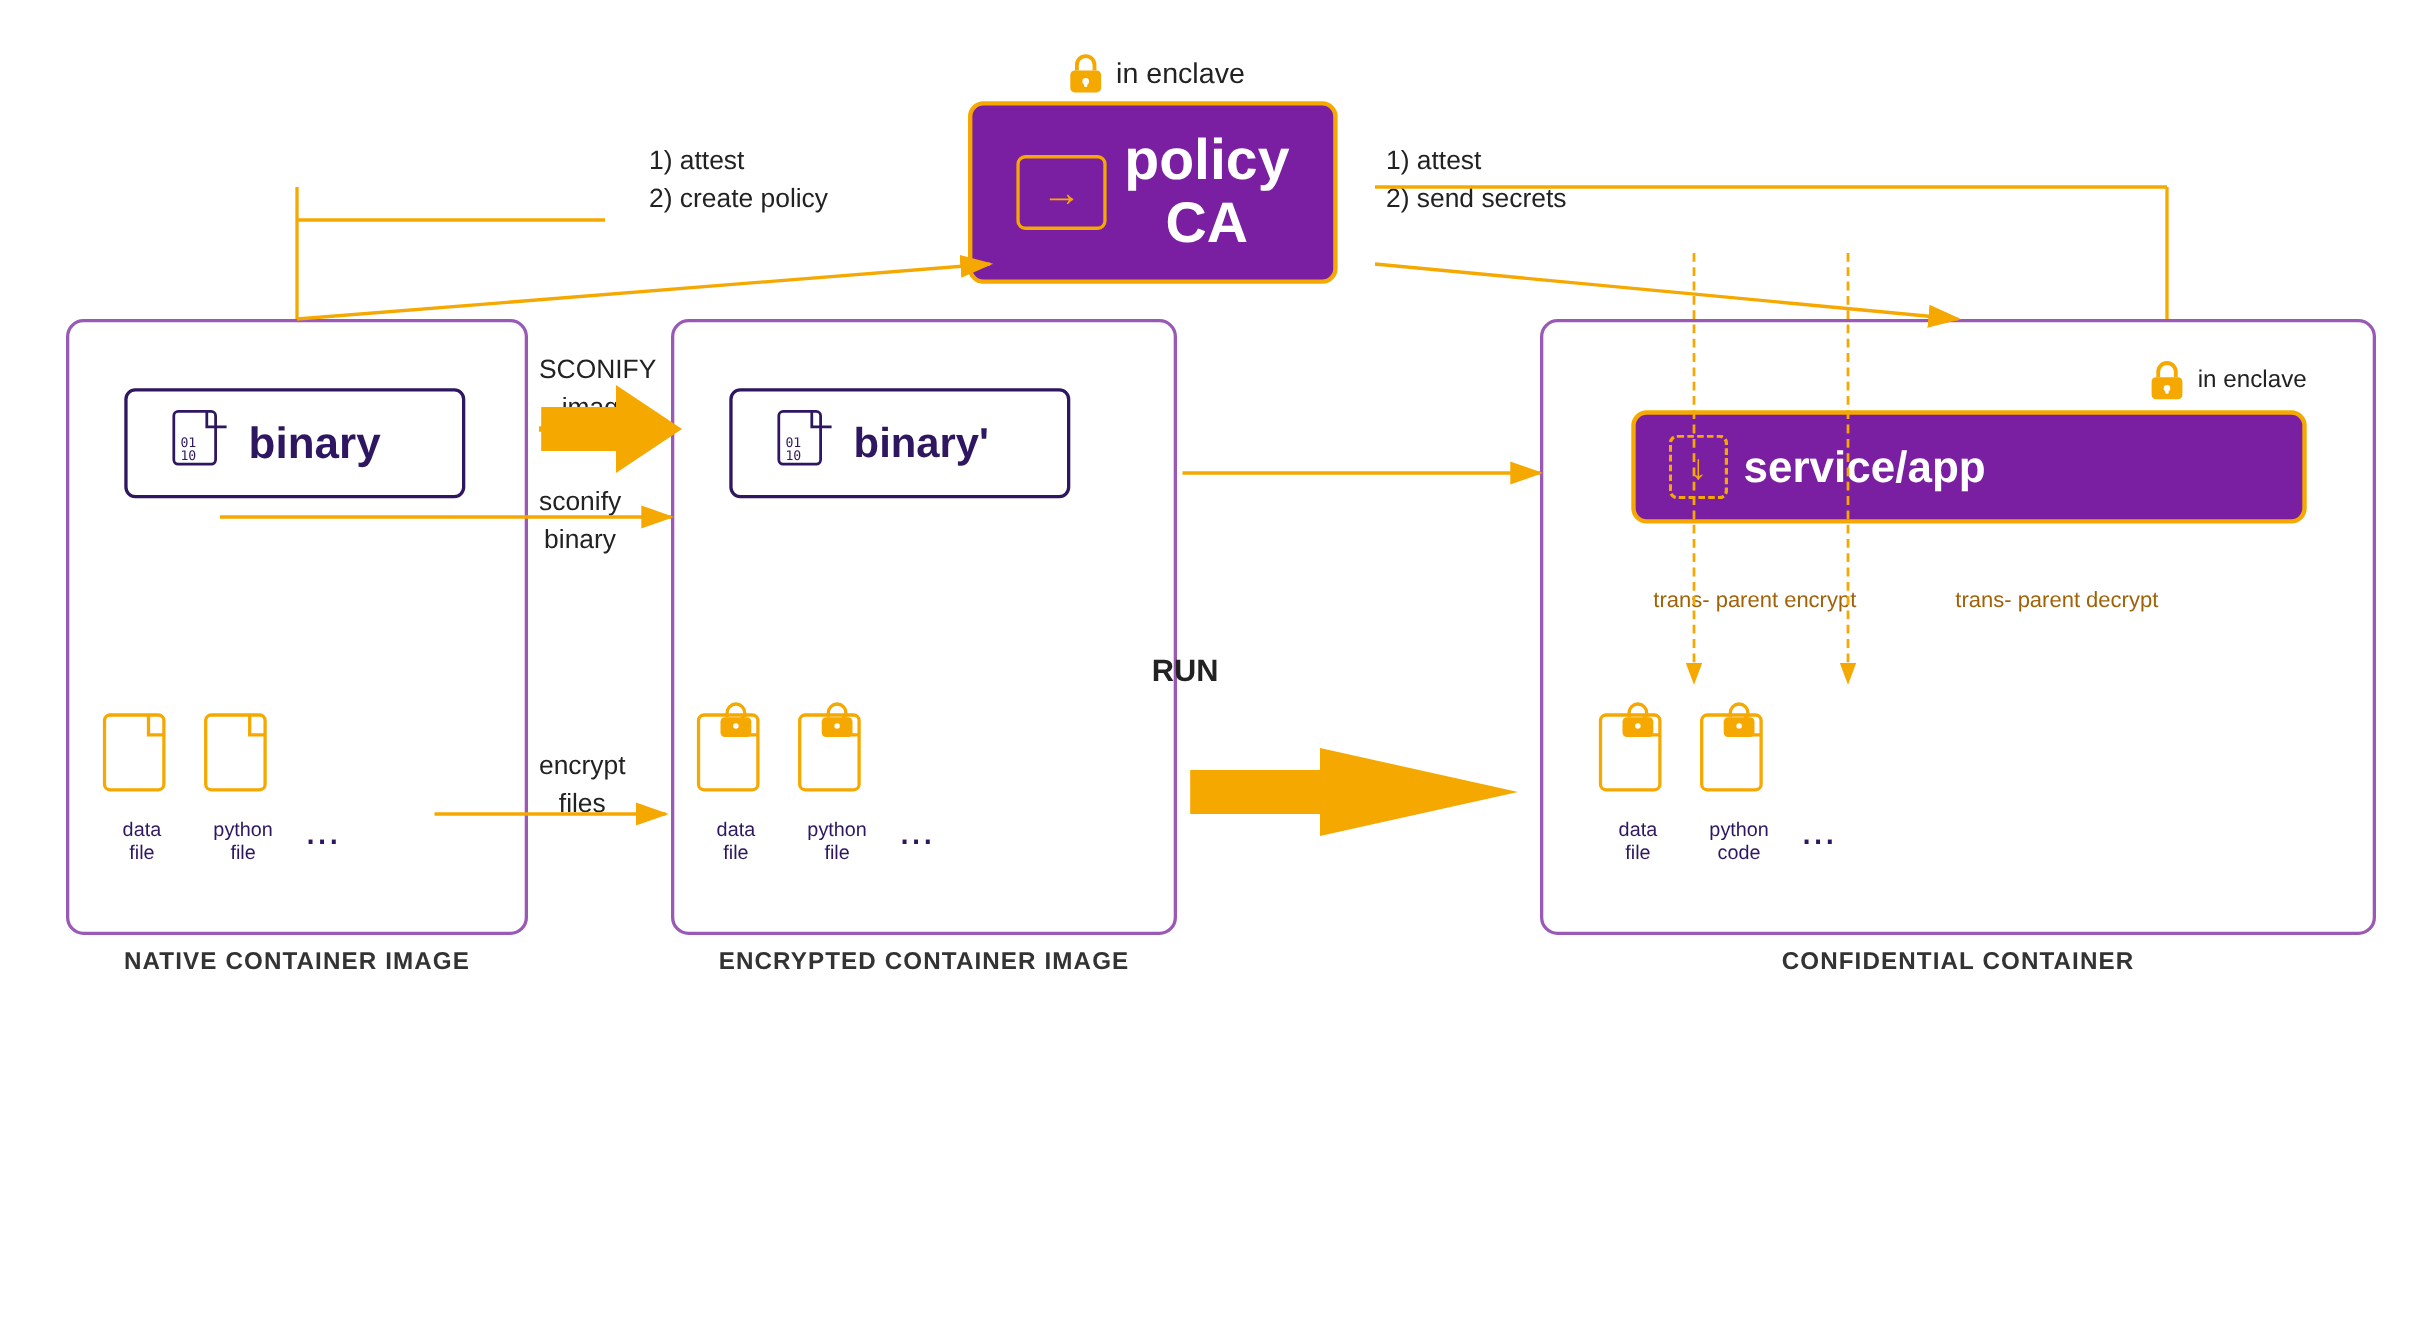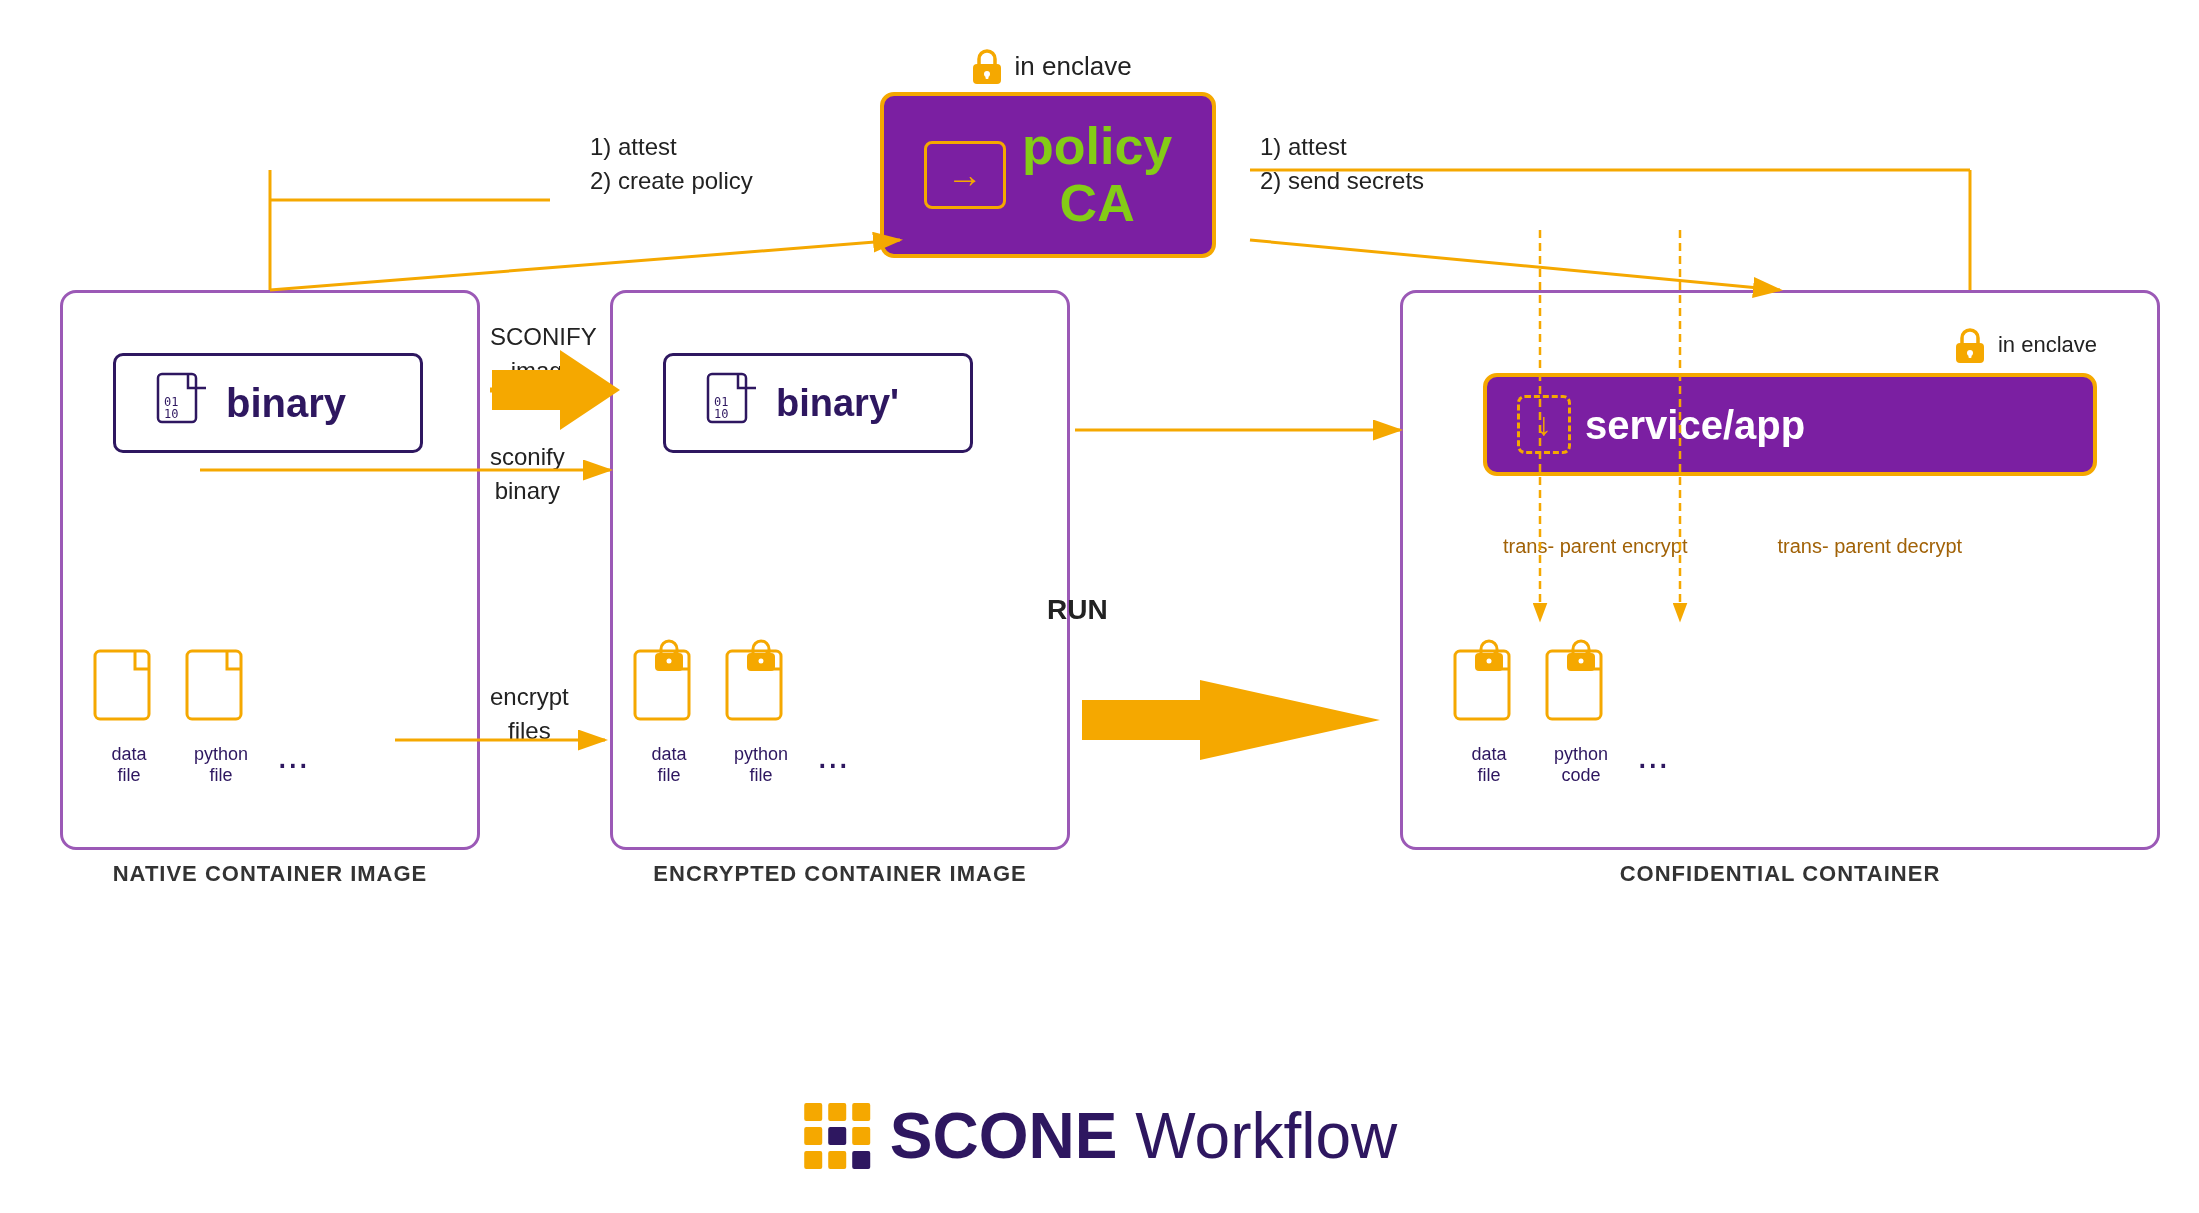--- a/index.html
+++ b/index.html
@@ -46,21 +46,21 @@
     .policy-ca-inner {
       border: 3px solid #F5A800;
       border-radius: 8px;
       padding: 10px 20px;
     }
     .arrow-right-inner {
       color: #F5A800;
       font-size: 36px;
     }
     .policy-ca-text {
-      color: #84cc16;
+      color: #ffffff;
       font-size: 52px;
       font-weight: 900;
       line-height: 1.1;
       text-align: center;
     }
 
     
     .lock-icon {
       width: 44px;
       height: 44px;
@@ -471,30 +471,14 @@
 
     <line x1="1540" y1="230" x2="1540" y2="620" stroke="#F5A800" stroke-width="2.5" stroke-dasharray="8,5" marker-end="url(#arrowhead-gold-sm)"></line>
     <line x1="1680" y1="230" x2="1680" y2="620" stroke="#F5A800" stroke-width="2.5" stroke-dasharray="8,5" marker-end="url(#arrowhead-gold-sm)"></line>
 
     <line x1="270" y1="200" x2="550" y2="200" stroke="#F5A800" stroke-width="3"></line>
     <line x1="270" y1="170" x2="270" y2="290" stroke="#F5A800" stroke-width="3"></line>
     <line x1="1250" y1="170" x2="1970" y2="170" stroke="#F5A800" stroke-width="3"></line>
     <line x1="1970" y1="170" x2="1970" y2="290" stroke="#F5A800" stroke-width="3"></line>
   </svg>
 
-  <div class="bottom-logo">
-
-    <svg class="scone-logo-icon" viewBox="0 0 70 70">
-      <rect x="2" y="2" width="18" height="18" rx="2" fill="#F5A800"></rect>
-      <rect x="26" y="2" width="18" height="18" rx="2" fill="#F5A800"></rect>
-      <rect x="50" y="2" width="18" height="18" rx="2" fill="#F5A800"></rect>
-      <rect x="2" y="26" width="18" height="18" rx="2" fill="#F5A800"></rect>
-      <rect x="26" y="26" width="18" height="18" rx="2" fill="#2E1760"></rect>
-      <rect x="50" y="26" width="18" height="18" rx="2" fill="#F5A800"></rect>
-      <rect x="2" y="50" width="18" height="18" rx="2" fill="#F5A800"></rect>
-      <rect x="26" y="50" width="18" height="18" rx="2" fill="#F5A800"></rect>
-      <rect x="50" y="50" width="18" height="18" rx="2" fill="#2E1760"></rect>
-    </svg>
-    <span class="scone-text">SCONE</span>
-    <span class="workflow-text">Workflow</span>
-  </div>
 
 </div>
 
 </body></html>

